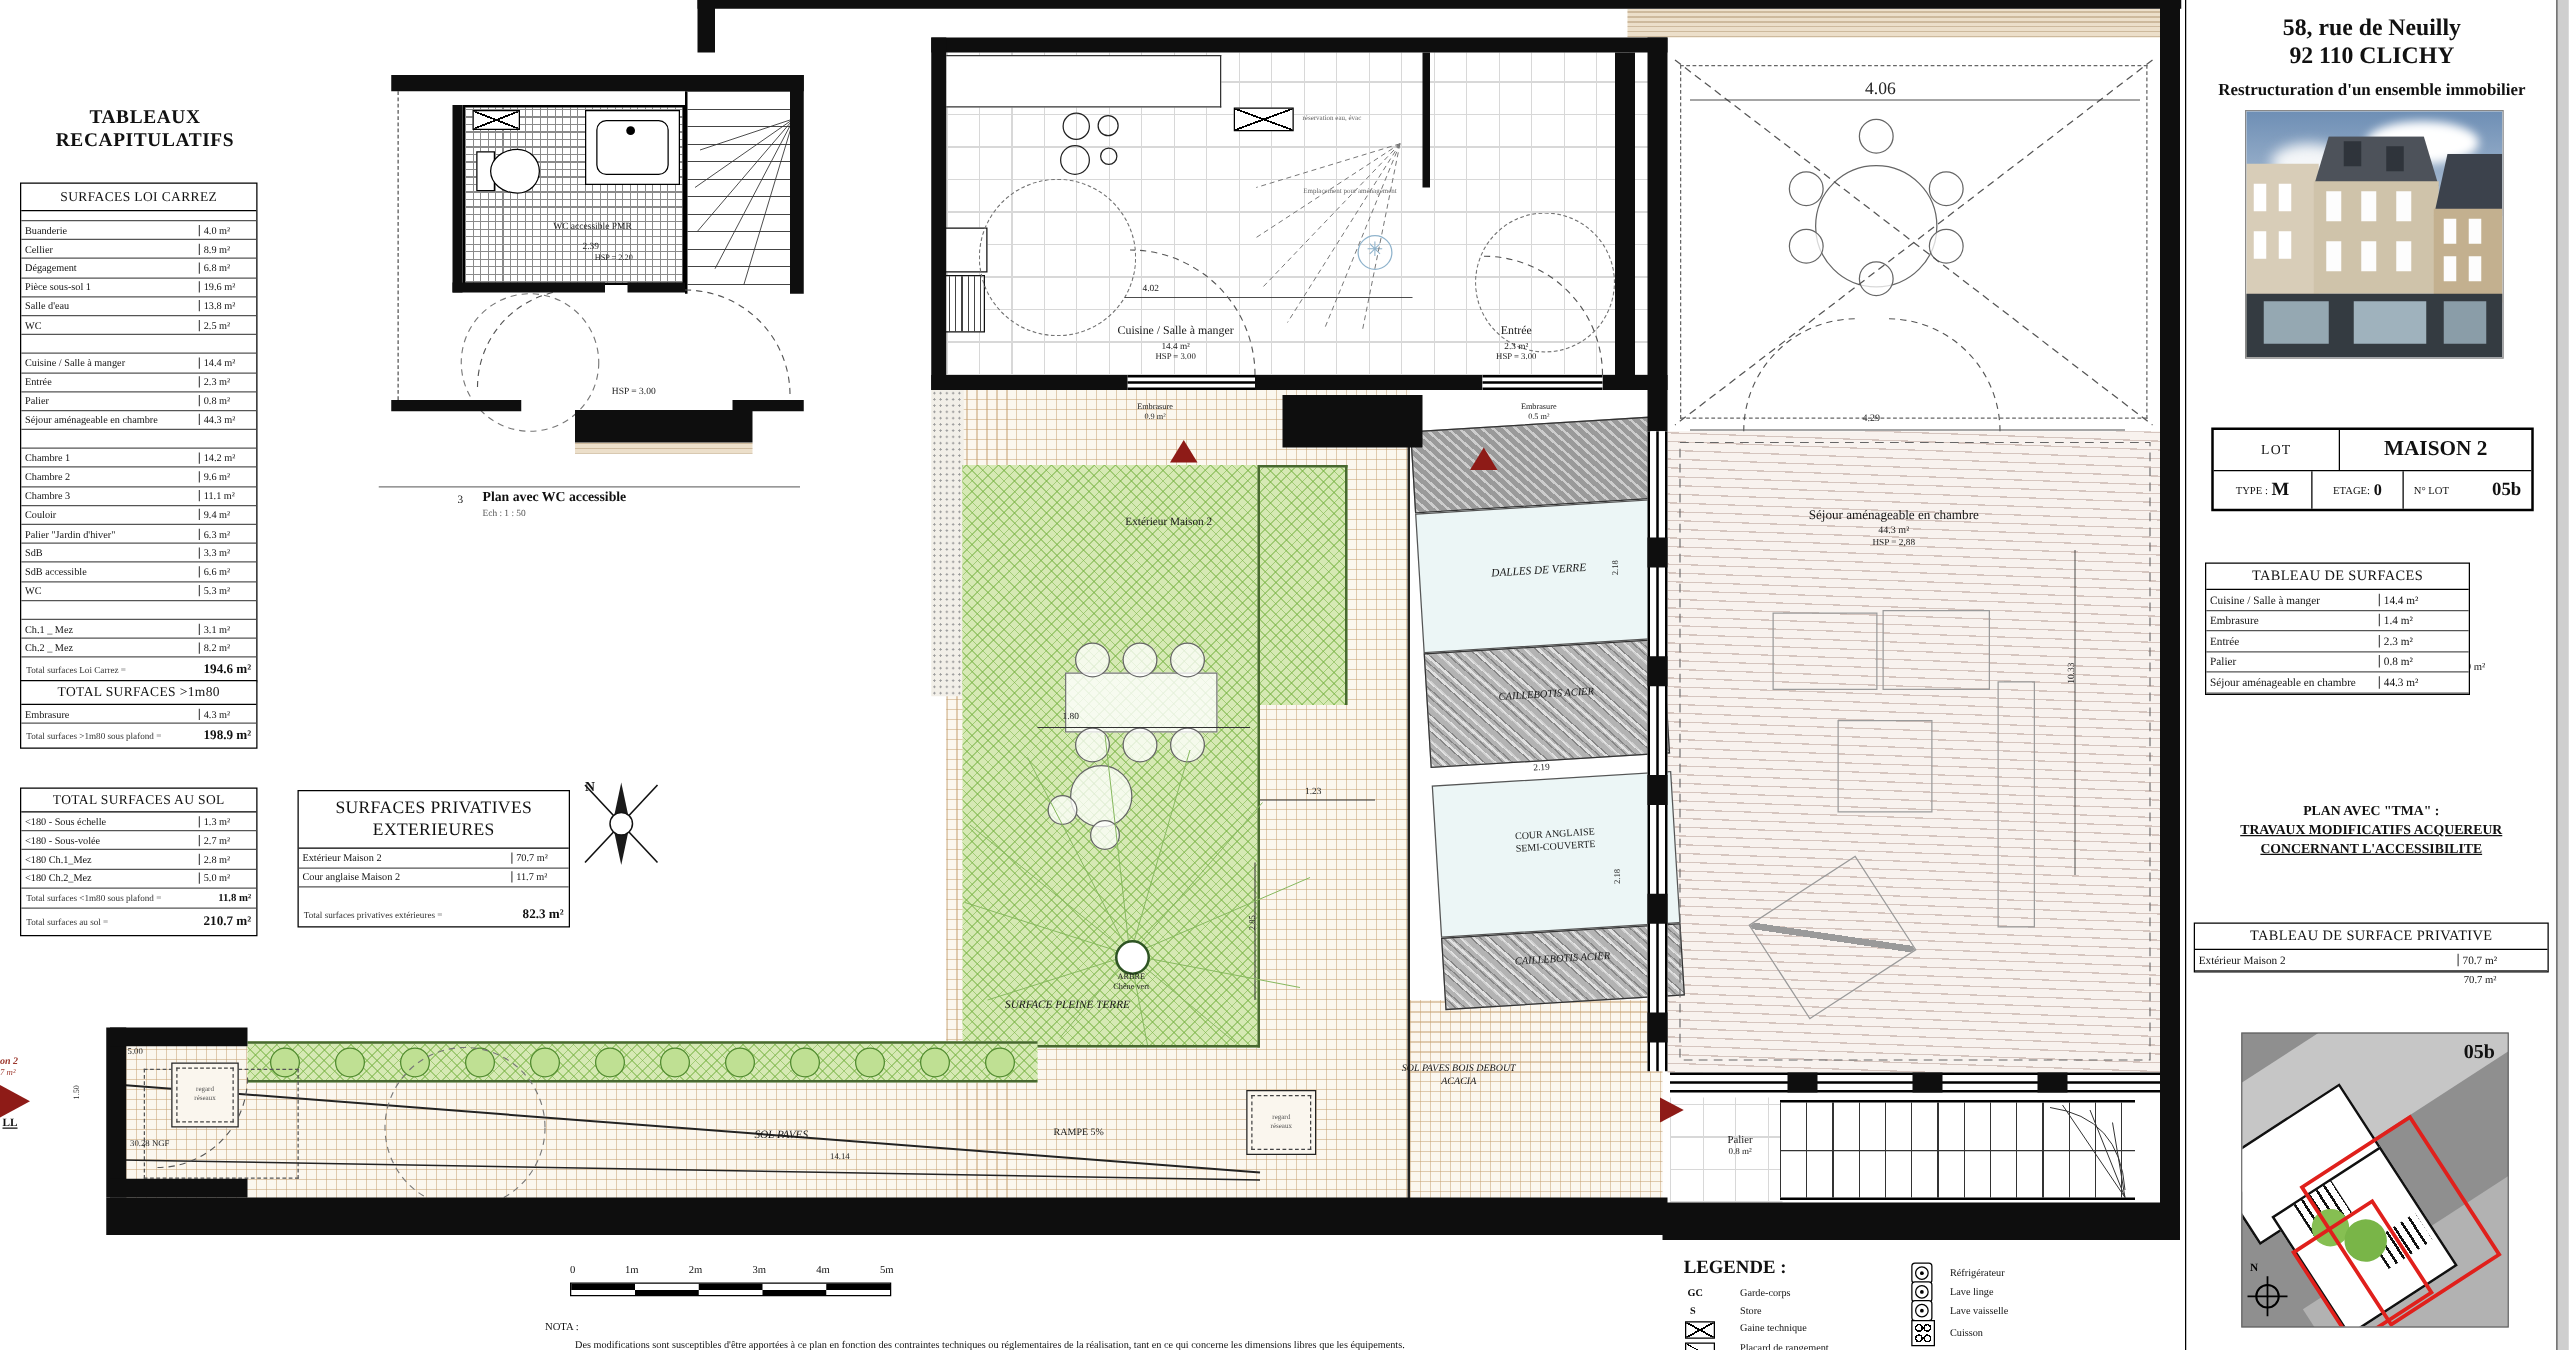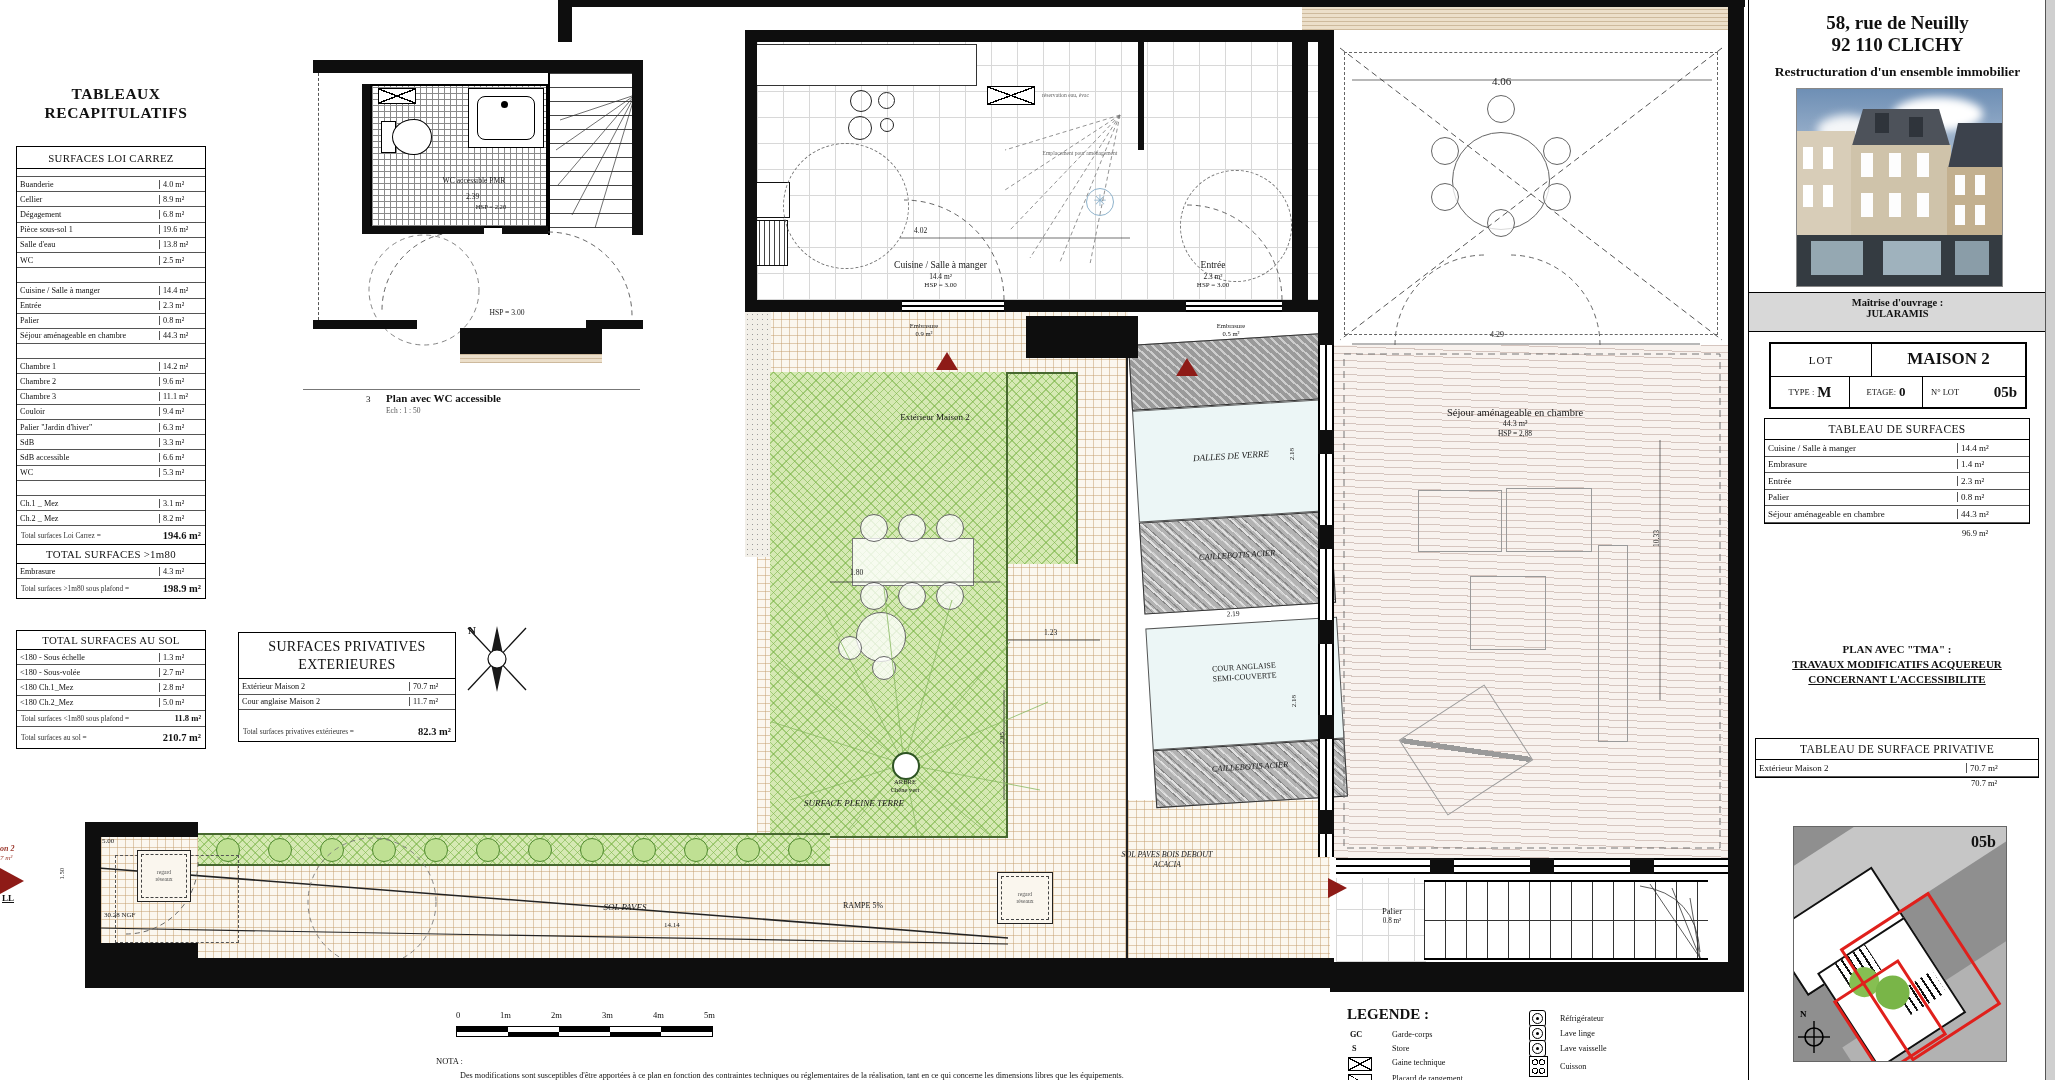--- a/index.html
+++ b/index.html
@@ -356,21 +356,21 @@
 
 <div class="abs" style="left:1334px;top:42px;width:394px;height:303px;background:#fff;z-index:1"></div>
 <div class="abs" style="left:1344px;top:52px;width:374px;height:283px;border:1px dashed #666;box-sizing:border-box;z-index:3"></div>
 <div class="circle" style="left:1452px;top:132px;width:96px;height:96px"></div>
 <div class="circle" style="left:1543px;top:137px;width:26px;height:26px"></div>
 <div class="circle" style="left:1543px;top:183px;width:26px;height:26px"></div>
 <div class="circle" style="left:1487px;top:209px;width:26px;height:26px"></div>
 <div class="circle" style="left:1431px;top:183px;width:26px;height:26px"></div>
 <div class="circle" style="left:1431px;top:137px;width:26px;height:26px"></div>
 <div class="circle" style="left:1487px;top:95px;width:26px;height:26px"></div>
-<div class="dim" style="left:1492px;top:75px;font-size:11px">4.06</div>
+<div class="dim" style="left:1492px;top:64px;font-size:14px">4.06</div>
 <div class="dim" style="left:1490px;top:330px;font-size:8px">4.29</div>
 
 <div class="abs woodfloor" style="left:1334px;top:345px;width:394px;height:513px;z-index:1"></div>
 <div class="windowv" style="left:1318px;top:345px;width:16px;height:512px"></div>
 <div class="mull" style="left:1318px;top:430px;width:16px;height:24px"></div>
 <div class="mull" style="left:1318px;top:525px;width:16px;height:24px"></div>
 <div class="mull" style="left:1318px;top:620px;width:16px;height:24px"></div>
 <div class="mull" style="left:1318px;top:715px;width:16px;height:24px"></div>
 <div class="mull" style="left:1318px;top:810px;width:16px;height:24px"></div>
 <div class="wall" style="left:1728px;top:0px;width:16px;height:992px"></div>
@@ -667,24 +667,20 @@
     <div style="position:absolute;left:158px;top:86px;width:10px;height:20px;background:#fdfdfd"></div>
     <div style="position:absolute;left:178px;top:86px;width:10px;height:20px;background:#fdfdfd"></div>
     <div style="position:absolute;left:158px;top:116px;width:10px;height:20px;background:#fdfdfd"></div>
     <div style="position:absolute;left:178px;top:116px;width:10px;height:20px;background:#fdfdfd"></div>
     <div style="position:absolute;left:0;top:146px;width:205px;height:51px;background:#343b41"></div>
     <div style="position:absolute;left:14px;top:152px;width:52px;height:34px;background:#95a8b2"></div>
     <div style="position:absolute;left:86px;top:152px;width:58px;height:34px;background:#9fb2bd"></div>
     <div style="position:absolute;left:158px;top:152px;width:34px;height:34px;background:#8a9da8"></div>
   </div>
 
-  <div class="abs c" style="left:0;top:292px;width:297px;height:40px;background:#d8d8d8;border-top:1.5px solid #000;border-bottom:1.5px solid #000;box-sizing:border-box;padding-top:4px">
-    <div style="font-size:10.5px;font-weight:bold">Maîtrise d'ouvrage :</div>
-    <div style="font-size:10.5px;font-weight:bold">JULARAMIS</div>
-  </div>
 
   <div class="abs" style="left:20px;top:342px;width:258px;border:2px solid #000;box-sizing:border-box">
     <div style="display:flex;border-bottom:1.5px solid #000;height:32px">
       <div class="c" style="width:100px;border-right:1.5px solid #000;font-size:11px;line-height:32px;letter-spacing:1px">LOT</div>
       <div class="c" style="flex:1;font-size:17px;font-weight:bold;line-height:30px">MAISON 2</div>
     </div>
     <div style="display:flex;height:30px;align-items:center">
       <div style="width:78px;border-right:1.5px solid #000;height:100%;display:flex;align-items:center;justify-content:center;gap:3px">
         <span style="font-size:8.5px">TYPE :</span>
         <span style="font-size:15px;font-weight:bold">M</span>
@@ -693,21 +689,21 @@
         <span style="font-size:8.5px">ETAGE:</span>
         <span style="font-size:13px;font-weight:bold">0</span>
       </div>
       <div style="flex:1;height:100%;display:flex;align-items:center;justify-content:space-between;padding:0 8px">
         <span style="font-size:8.5px">N° LOT</span>
         <span style="font-size:15px;font-weight:bold">05b</span>
       </div>
     </div>
   </div>
 
-  <div class="tblr" style="left:15px;top:418px;width:266px;position:absolute">
+  <div class="tblr" style="left:15px;top:450px;width:212px;position:absolute">
     <div class="thead">TABLEAU DE SURFACES</div>
     <div>
 
         <div class="tr">
           <span class="tl">Cuisine / Salle à manger</span>
           <span class="tv">14.4 m²</span>
         </div>
 
         <div class="tr">
           <span class="tl">Embrasure</span>

